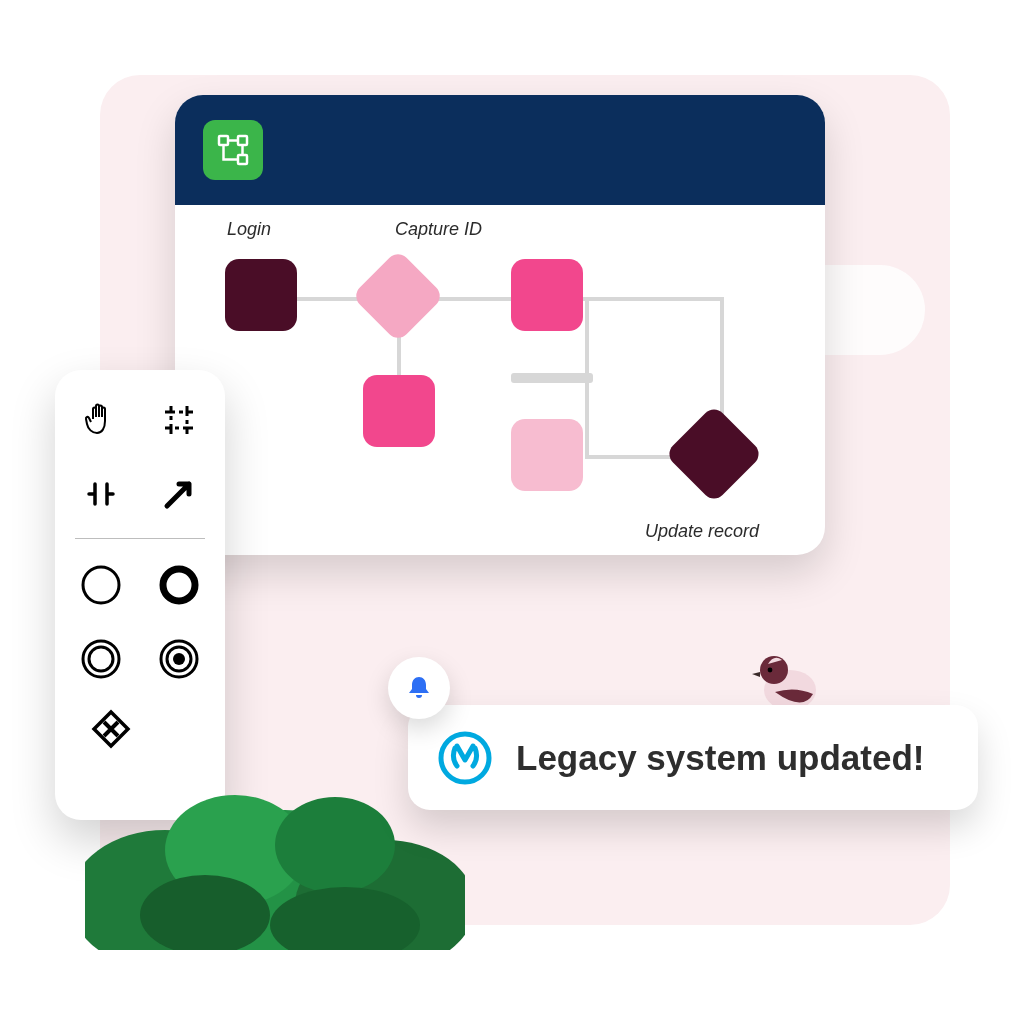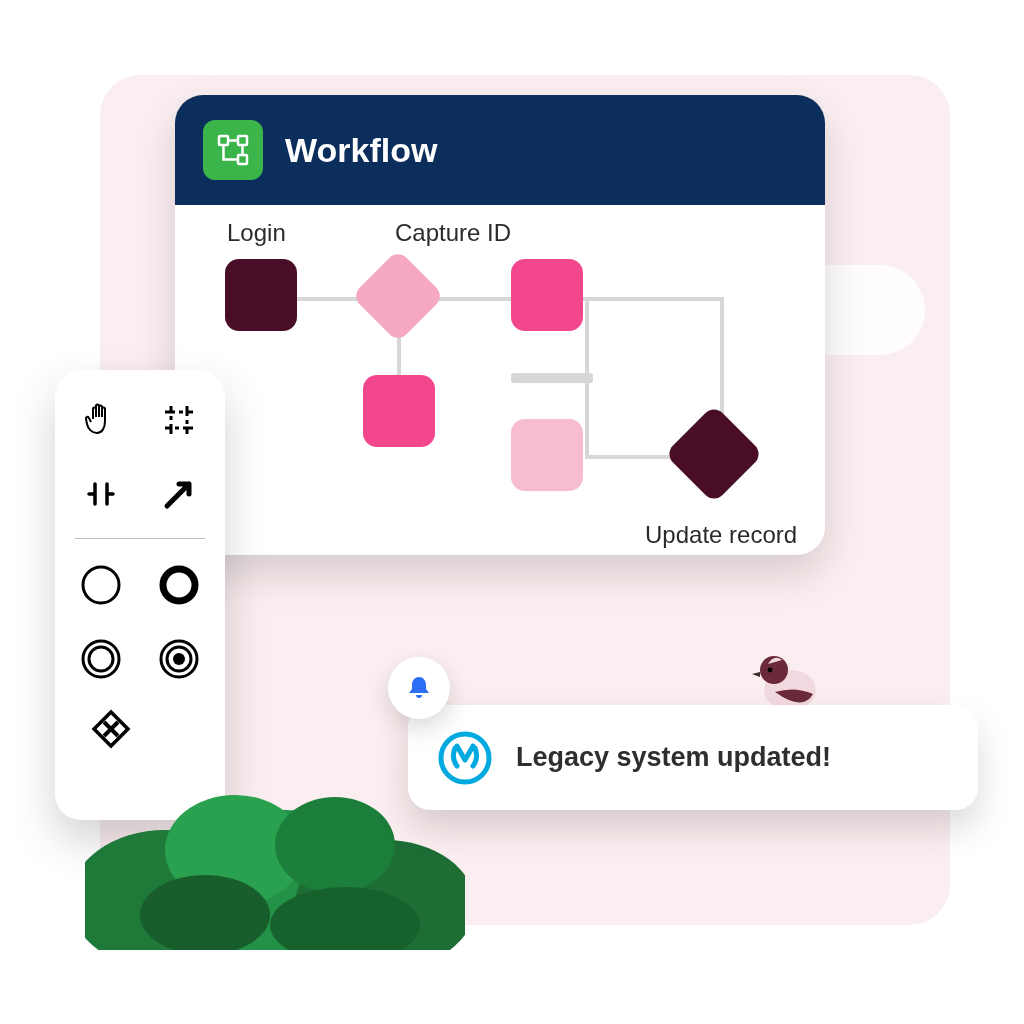--- a/index.html
+++ b/index.html
@@ -55,22 +55,23 @@
   }
   .workflow-title {
     color: #fff; font-size: 34px; font-weight: 600;
   }
   .wf-body {
     position: relative;
     width: 100%; height: calc(100% - 110px);
   }
   .node-label {
     position: absolute;
-    font-size: 24px;
+    font-size: 18px;
     color: #2b2b2b;
+    font-style: italic;
   }
   .node {
     position: absolute;
     border-radius: 14px;
   }
   .diamond {
     transform: rotate(45deg);
     border-radius: 12px;
   }
   .conn {
@@ -114,21 +115,21 @@
     left: 408px; top: 705px;
     width: 570px; height: 105px;
     background: #fff;
     border-radius: 22px;
     box-shadow: 0 18px 35px rgba(0,0,0,0.15);
     display: flex; align-items: center;
     padding: 0 28px;
     gap: 22px;
   }
   .notif-text {
-    font-size: 27px; font-weight: 600; color: #2e2e2e;
+    font-size: 35px; font-weight: 600; color: #2e2e2e;
   }
   .bell-badge {
     position: absolute;
     left: -20px; top: -48px;
     width: 62px; height: 62px;
     background: #fff;
     border-radius: 50%;
     box-shadow: 0 10px 24px rgba(0,0,0,0.15);
     display:flex; align-items:center; justify-content:center;
   }
@@ -171,21 +172,20 @@
     <div class="wf-icon">
       <svg width="36" height="36" viewBox="0 0 36 36">
         <g stroke="#fff" stroke-width="2.5" fill="none">
           <rect x="4" y="4" width="9" height="9" rx="1"></rect>
           <rect x="23" y="4" width="9" height="9" rx="1"></rect>
           <rect x="23" y="23" width="9" height="9" rx="1"></rect>
           <path d="M13 8.5 H23 M27.5 13 V23 M8.5 13 V27.5 H23"></path>
         </g>
       </svg>
     </div>
-    <div class="workflow-title">Workflow</div>
   </div>
   <div class="wf-body">
 
     <div class="conn" style="left:104px; top:92px; width:310px; height:4px;"></div>
     <div class="conn" style="left:222px; top:95px; width:4px; height:100px;"></div>
     <div class="conn" style="left:410px; top:92px; width:4px; height:160px;"></div>
     <div class="conn" style="left:410px; top:250px; width:135px; height:4px;"></div>
     <div class="conn" style="left:545px; top:92px; width:4px; height:160px;"></div>
     <div class="conn" style="left:412px; top:92px; width:135px; height:4px;"></div>
 

